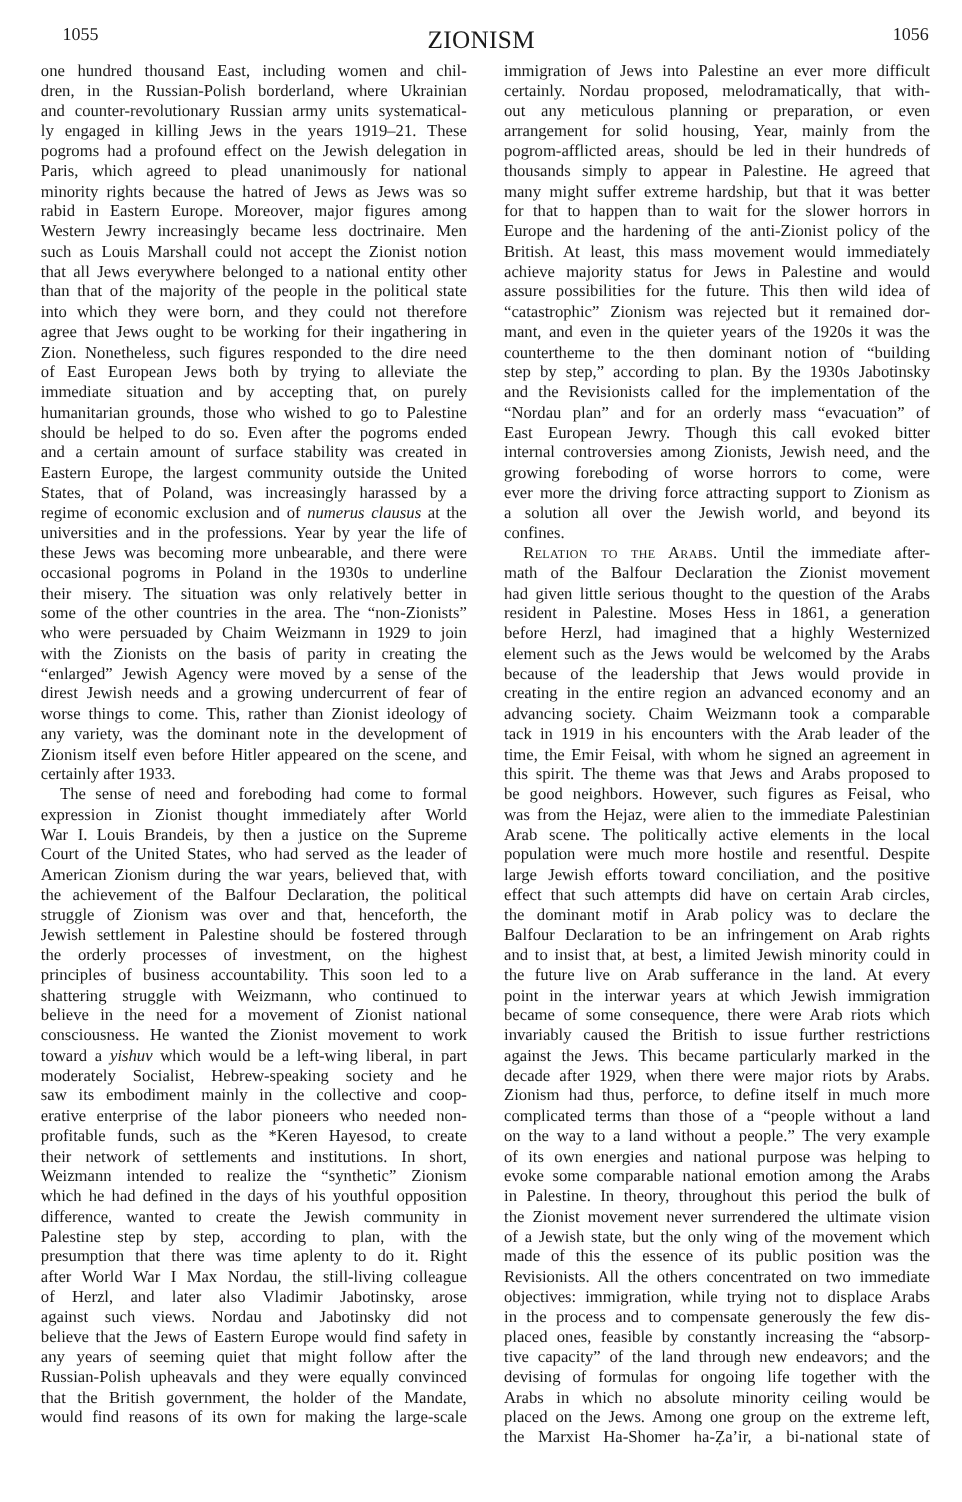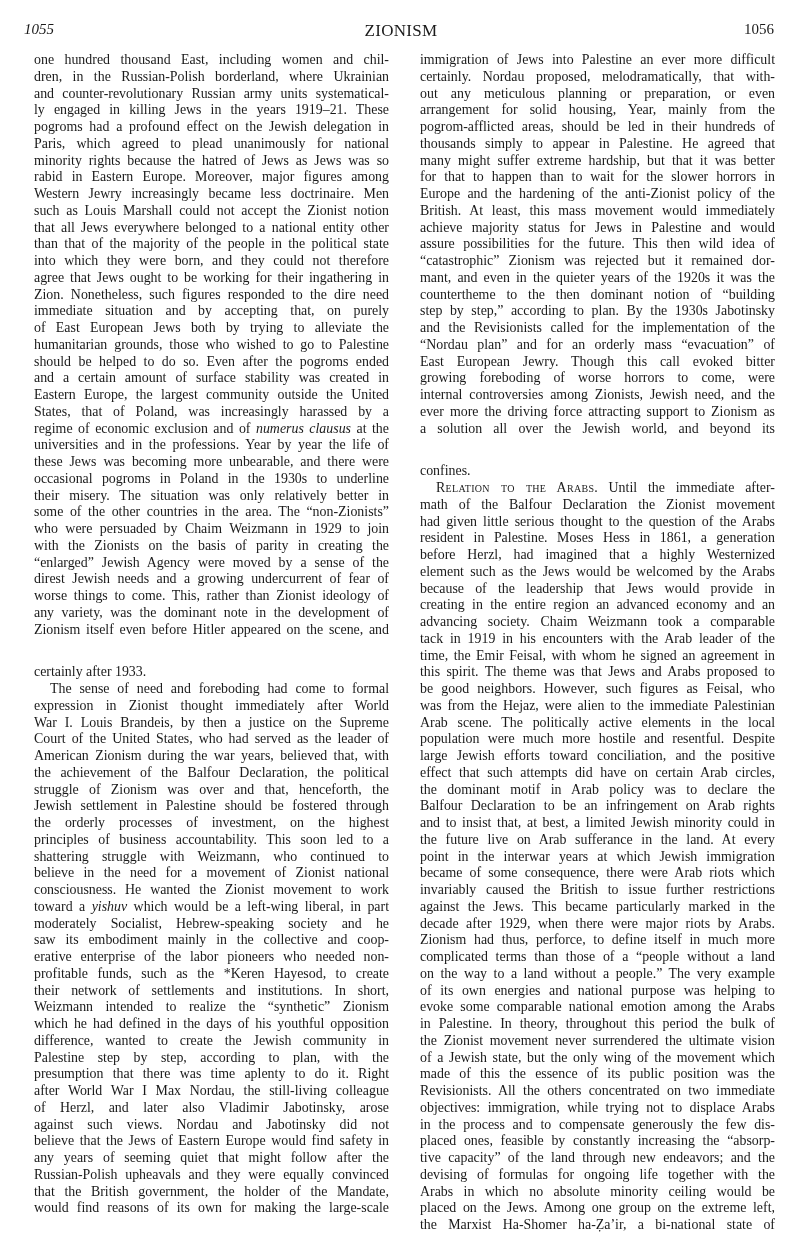--- a/index.html
+++ b/index.html
@@ -1,26 +1,26 @@
 <!DOCTYPE html>
 <html><head>
 <meta charset="utf-8">
 <style>
   html, body { margin: 0; padding: 0; background: #ffffff; }
   body { width: 802px; height: 1252px; position: relative; overflow: hidden;
          font-family: "Liberation Serif", "DejaVu Serif", serif; color: #1a1a1a; }
   .header { position: absolute; top: 0; left: 0; width: 802px; height: 40px; }
-  .pnum-left { position: absolute; left: 24px; top: 21px; font-size: 15px; font-style: italic; }
+  .pnum-left { position: absolute; left: 52px; top: 21px; font-size: 15px; }
   .pnum-right { position: absolute; right: 28px; top: 21px; font-size: 15px; text-align: right; }
-  .running-title { position: absolute; left: 0; width: 802px; top: 21px; text-align: center; font-size: 17px; letter-spacing: 0.3px; }
+  .running-title { position: absolute; left: 0; width: 802px; top: 21px; text-align: center; font-size: 21px; letter-spacing: 0.3px; }
   .col { position: absolute; top: 52px; font-size: 13.9px; line-height: 16.75px; }
   .col-left { left: 34px; width: 355px; }
   .col-right { left: 420px; width: 355px; }
   .line { display: block; text-align: justify; text-align-last: justify; white-space: nowrap; height: 16.75px; overflow: visible; }
-  .line.last { text-align-last: left; margin-top: 26px; }
+  .line.last { text-align-last: left; }
   .line.indent { padding-left: 16px; }
   .sc { font-variant: small-caps; letter-spacing: 0.3px; }
   em { }
 </style>
 </head>
 <body>
 
 <div class="header">
   <span class="pnum-left">1055</span>
   <span class="running-title">ZIONISM</span>
@@ -36,22 +36,22 @@
     <span class="line">Paris, which agreed to plead unanimously for national</span>
     <span class="line">minority rights because the hatred of Jews as Jews was so</span>
     <span class="line">rabid in Eastern Europe. Moreover, major figures among</span>
     <span class="line">Western Jewry increasingly became less doctrinaire. Men</span>
     <span class="line">such as Louis Marshall could not accept the Zionist notion</span>
     <span class="line">that all Jews everywhere belonged to a national entity other</span>
     <span class="line">than that of the majority of the people in the political state</span>
     <span class="line">into which they were born, and they could not therefore</span>
     <span class="line">agree that Jews ought to be working for their ingathering in</span>
     <span class="line">Zion. Nonetheless, such figures responded to the dire need</span>
+    <span class="line">of East European Jews both by trying to alleviate the</span>
     <span class="line">immediate situation and by accepting that, on purely</span>
-    <span class="line">of East European Jews both by trying to alleviate the</span>
     <span class="line">humanitarian grounds, those who wished to go to Palestine</span>
     <span class="line">should be helped to do so. Even after the pogroms ended</span>
     <span class="line">and a certain amount of surface stability was created in</span>
     <span class="line">Eastern Europe, the largest community outside the United</span>
     <span class="line">States, that of Poland, was increasingly harassed by a</span>
     <span class="line">regime of economic exclusion and of <em>numerus clausus</em> at the</span>
     <span class="line">universities and in the professions. Year by year the life of</span>
     <span class="line">these Jews was becoming more unbearable, and there were</span>
     <span class="line">occasional pogroms in Poland in the 1930s to underline</span>
     <span class="line">their misery. The situation was only relatively better in</span>
@@ -110,22 +110,22 @@
     <span class="line">British. At least, this mass movement would immediately</span>
     <span class="line">achieve majority status for Jews in Palestine and would</span>
     <span class="line">assure possibilities for the future. This then wild idea of</span>
     <span class="line">“catastrophic” Zionism was rejected but it remained dor-</span>
     <span class="line">mant, and even in the quieter years of the 1920s it was the</span>
     <span class="line">countertheme to the then dominant notion of “building</span>
     <span class="line">step by step,” according to plan. By the 1930s Jabotinsky</span>
     <span class="line">and the Revisionists called for the implementation of the</span>
     <span class="line">“Nordau plan” and for an orderly mass “evacuation” of</span>
     <span class="line">East European Jewry. Though this call evoked bitter</span>
+    <span class="line">internal controversies among Zionists, Jewish need, and the</span>
     <span class="line">growing foreboding of worse horrors to come, were</span>
-    <span class="line">internal controversies among Zionists, Jewish need, and the</span>
     <span class="line">ever more the driving force attracting support to Zionism as</span>
     <span class="line">a solution all over the Jewish world, and beyond its</span>
     <span class="line last">confines.</span>
     <span class="line indent"><span class="sc">Relation to the Arabs</span>. Until the immediate after-</span>
     <span class="line">math of the Balfour Declaration the Zionist movement</span>
     <span class="line">had given little serious thought to the question of the Arabs</span>
     <span class="line">resident in Palestine. Moses Hess in 1861, a generation</span>
     <span class="line">before Herzl, had imagined that a highly Westernized</span>
     <span class="line">element such as the Jews would be welcomed by the Arabs</span>
     <span class="line">because of the leadership that Jews would provide in</span>

